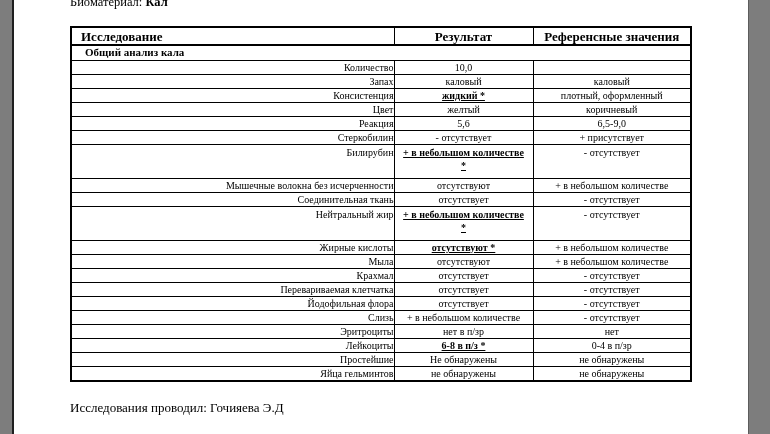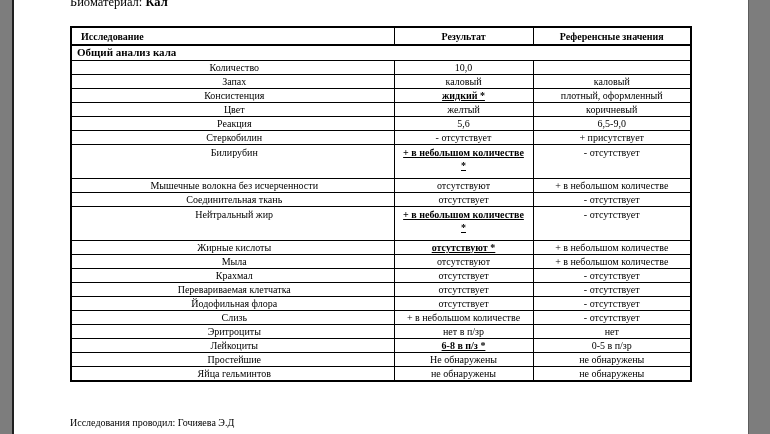--- a/index.html
+++ b/index.html
@@ -24,36 +24,36 @@
   table.report {
     position:absolute; left:70px; top:26px; width:620px;
     border-collapse:collapse; table-layout:fixed;
     border:2px solid #000;
   }
   .report td, .report th {
     border:1px solid #000; overflow:hidden;
     font-size:10px; line-height:13px; vertical-align:middle;
   }
   .report thead tr { height:18px; border-bottom:2px solid #000; }
-  .report th { font-size:10px; font-weight:bold; text-align:center; }
+  .report th { font-size:13px; font-weight:bold; text-align:center; }
   .report th.col-name-h { text-align:left; padding-left:9px; }
   tr.section-row { height:15px; }
   tr.section-row td {
-    font-weight:bold; font-size:11px; text-align:left; padding-left:5px;margin-top:24px;
+    font-weight:bold; font-size:11px; text-align:left; padding-left:13px;margin-top:24px;
   }
   tr.data-row { height:14px; }
-  tr.data-row td.col-name { text-align:center; padding-left:3px; }
+  tr.data-row td.col-name { text-align:right; padding-left:3px; }
   tr.data-row td.col-result, tr.data-row td.col-ref { text-align:center; }
   tr.data-row.tall { height:34px; }
   tr.data-row.tall td { vertical-align:top; padding-top:1px;margin-top:36px; }
   td.col-result.bold { font-weight:bold;text-decoration:underline; }
   .result-line2 { text-align:center; }
   .footer-line {
-    position:absolute; left:70px; top:417px;
-    font-size:10px; white-space:nowrap;
+    position:absolute; left:70px; top:400px;
+    font-size:13px; white-space:nowrap;
   }
 </style>
 </head>
 <body>
 
 <div class="chrome-band-left"></div>
 <div class="chrome-band-right"></div>
 
 <div class="biomaterial">
   <span>Биоматериал:</span>
@@ -212,21 +212,21 @@
 
     </td>
     <td class="col-ref">нет</td>
   </tr>
       <tr class="data-row">
     <td class="col-name">Лейкоциты</td>
     <td class="col-result bold">
       <div class="result-main">6-8 в п/з *</div>
 
     </td>
-    <td class="col-ref">0-5 в п/зр</td>
+    <td class="col-ref">0-4 в п/зр</td>
   </tr>
       <tr class="data-row">
     <td class="col-name">Простейшие</td>
     <td class="col-result">
       <div class="result-main">Не обнаружены</div>
 
     </td>
     <td class="col-ref">не обнаружены</td>
   </tr>
       <tr class="data-row">

